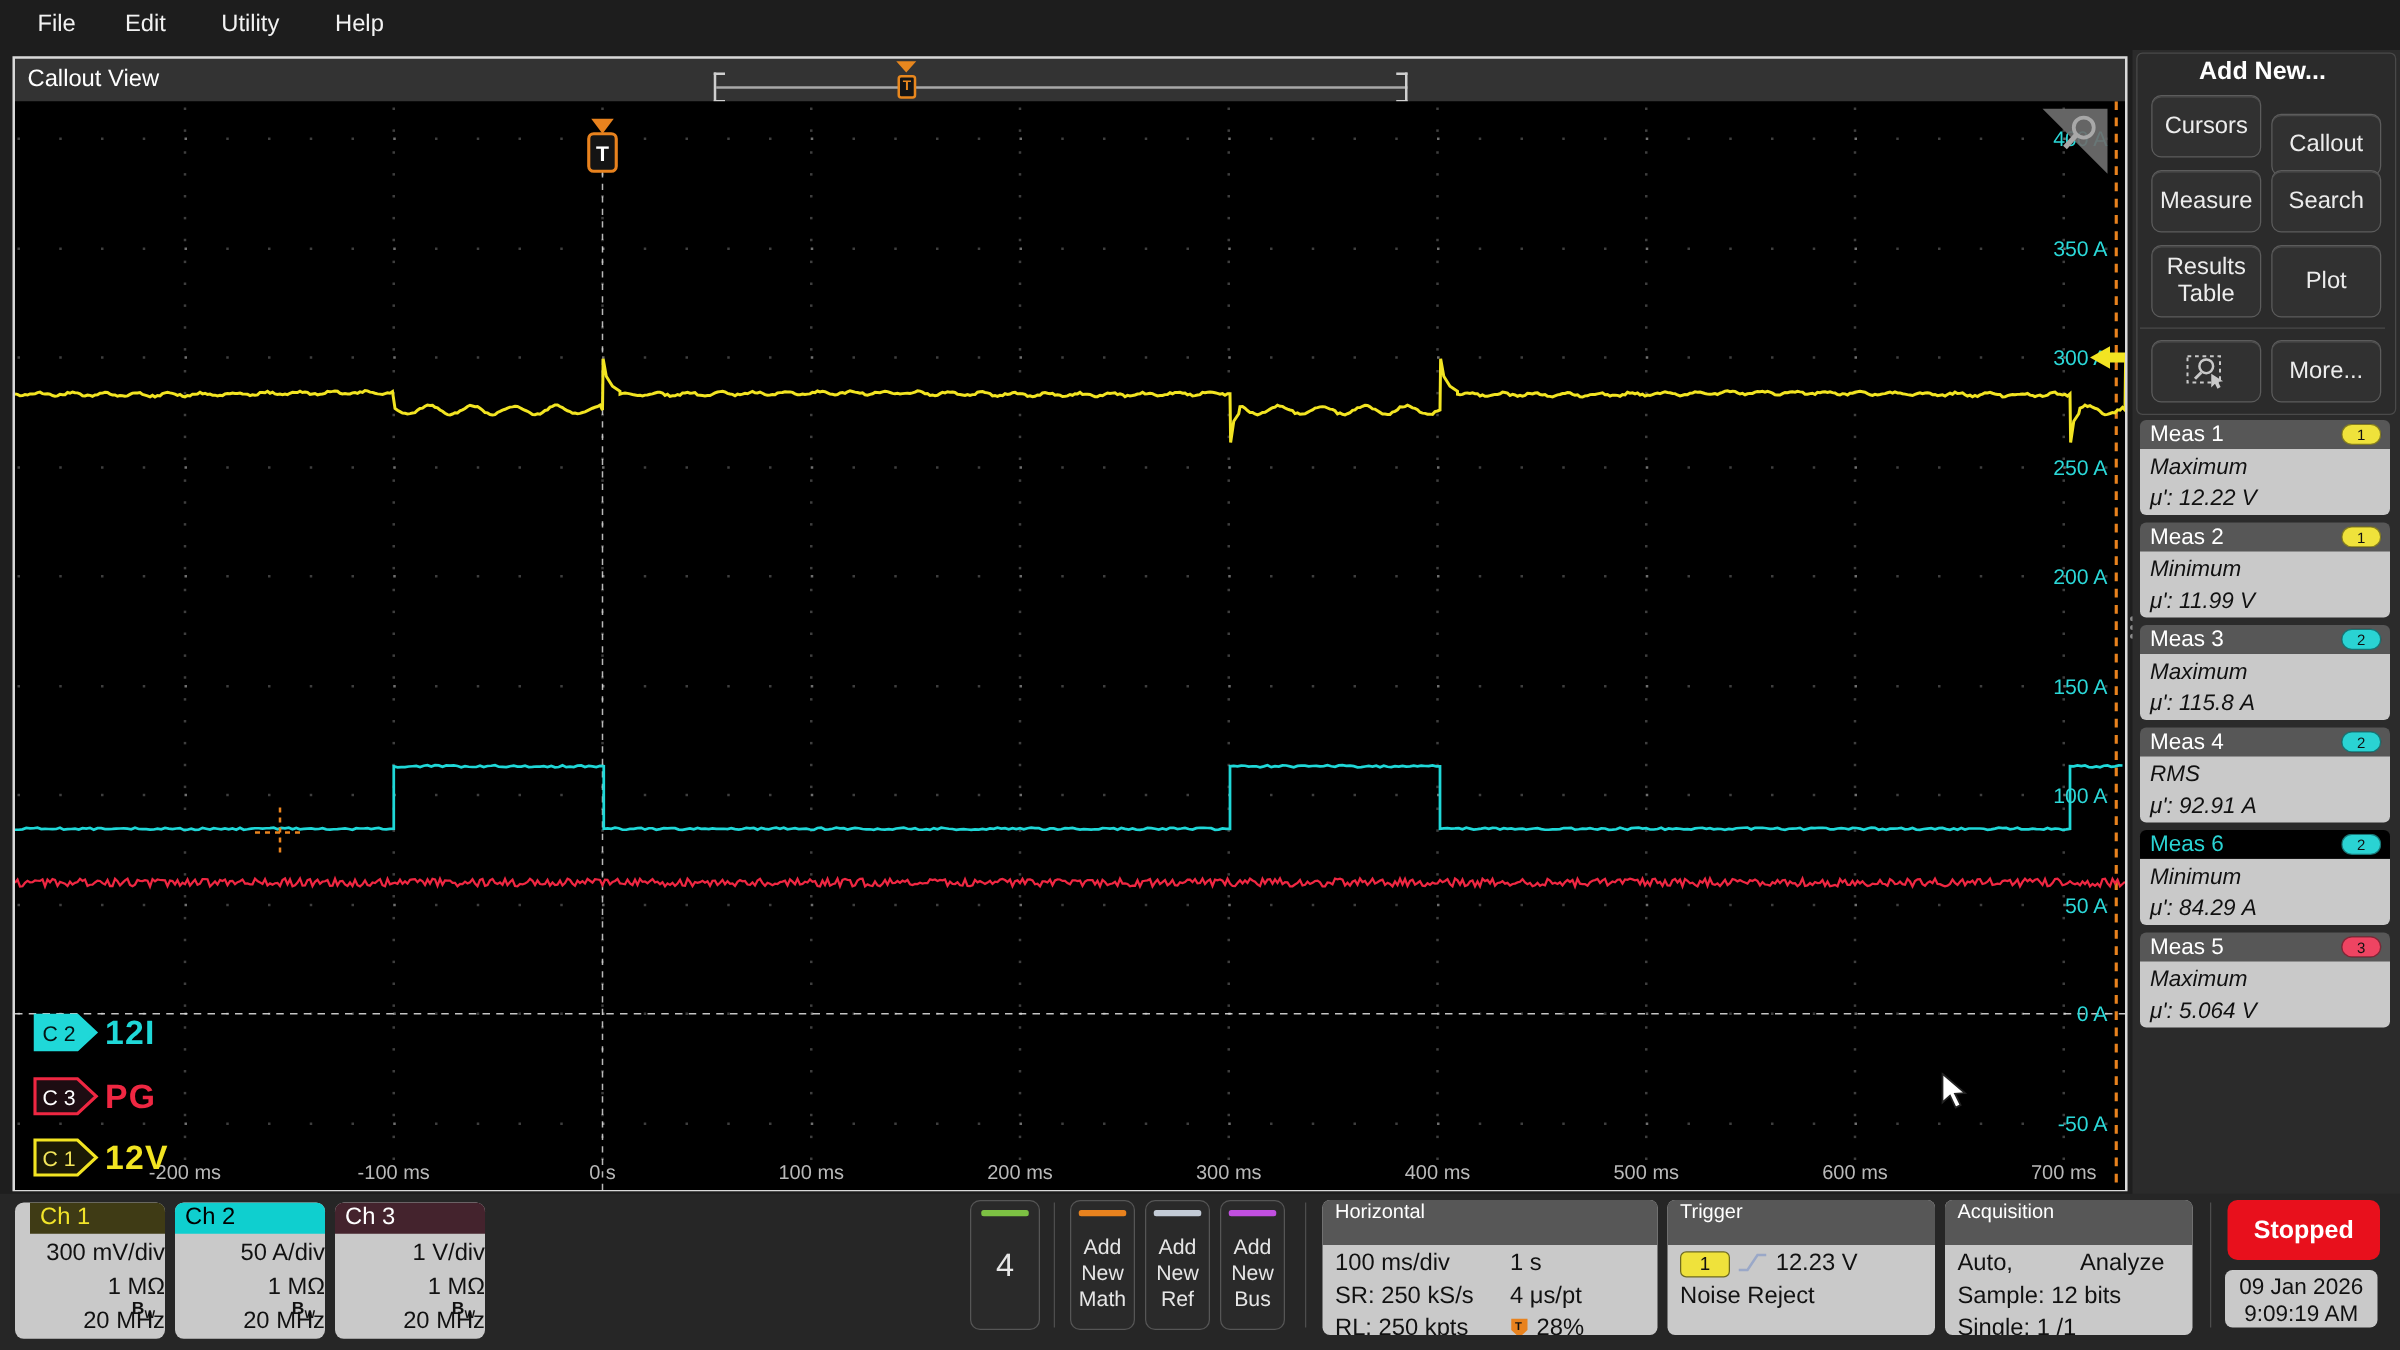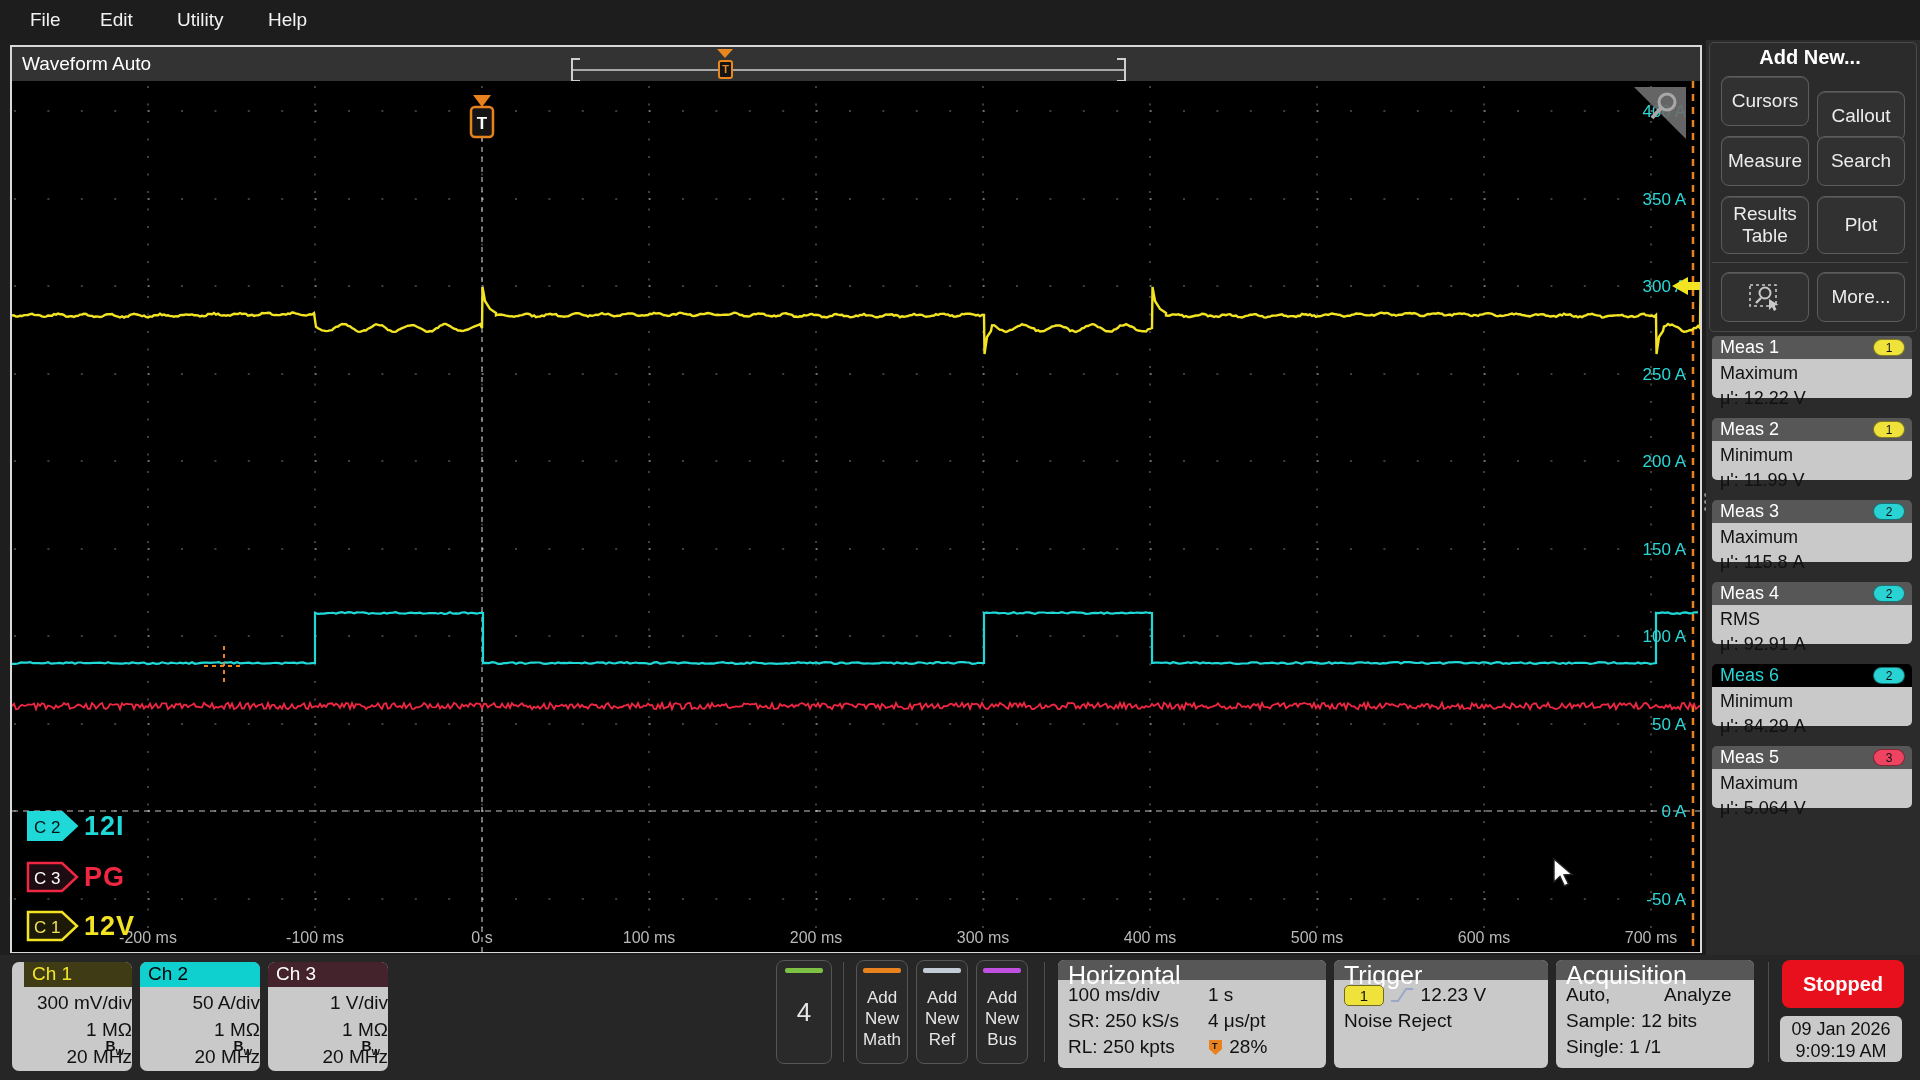--- a/index.html
+++ b/index.html
@@ -43,40 +43,40 @@
     box-shadow:inset 0 1px 0 #4e4e4e; cursor:pointer; line-height:22px; }
   #addnew-divider { position:absolute; left:6px; top:222px; width:196px; height:1px; background:#4a4a4a; }
 
   
   .meas-card { position:absolute; left:6px; width:200px; }
   .meas-head { height:23px; background:#575757; border-radius:5px 5px 0 0; color:#fff; font-size:18px;
     padding:1px 8px 0 8px; position:relative; }
   .meas-head.selected { background:#000; }
   .meas-pill { position:absolute; right:7px; top:3px; width:32px; height:17px; border-radius:9px;
     font-size:12px; color:#111; text-align:center; line-height:17px; border:1px solid rgba(0,0,0,.45); }
-  .meas-body { height:39px; background:#c9c9c9; border-radius:0 0 5px 5px; color:#111; font-size:18px;
-    padding:2px 8px 0 8px; line-height:25px; }
+  .meas-body { height:53px; background:#c9c9c9; border-radius:0 0 5px 5px; color:#111; font-size:18px;
+    padding:2px 8px 0 8px; line-height:25px;font-style:italic; }
 
   
   #bottom-bar { position:absolute; left:0; top:955px; width:1920px; height:125px; background:#262626; }
   .chan-card { position:absolute; top:7px; width:120px; height:109px; border-radius:7px; overflow:hidden; background:#c9c9c9; cursor:pointer; }
   .chan-head { height:25px; font-size:19px; padding:1px 0 0 8px; }
   .chan-body { padding:2px 0 0 8px; font-size:19px; line-height:27px; color:#111; position:relative;text-align:right; }
   .bw { position:absolute; right:8px; bottom:4px; font-size:14px; font-weight:bold; color:#111; }
   .bw sub { font-size:9px; }
 
   .vsep { position:absolute; top:7px; width:1px; height:100px; background:#4d4d4d; }
 
   .small-btn { position:absolute; top:5px; height:104px; background:#2a2a2a; border:1px solid #565656;
     border-radius:8px; cursor:pointer; color:#e6e6e6; text-align:center; }
   .small-btn .bar { position:absolute; left:50%; transform:translateX(-50%); top:7px; width:38px; height:5px; border-radius:2px; }
   .addnew3 { font-size:17px; line-height:21px; padding-top:26px; }
 
   .panel { position:absolute; top:5px; border-radius:6px; overflow:hidden; background:#c9c9c9; cursor:pointer; }
-  .panel-head { height:20px; background:#575757; color:#fff; font-size:25px; padding:1px 0 0 10px; }
+  .panel-head { height:36px; background:#575757; color:#fff; font-size:16px; padding:1px 0 0 10px; }
   .panel-body { position:relative; font-size:19px; color:#111; line-height:26px; padding:2px 0 0 10px; }
   .c2 { position:absolute; left:150px; top:2px; }
 
   #stopped-btn { position:absolute; left:1782px; top:5px; width:122px; height:48px; background:#e8101c;
     border-radius:8px; color:#fff; font-weight:bold; font-size:20px; text-align:center; line-height:48px; cursor:pointer; }
   #datetime { position:absolute; left:1780px; top:61px; width:122px; height:46px; background:#c9c9c9;
     border-radius:6px; color:#111; font-size:18px; text-align:center; line-height:22px; padding-top:2px; cursor:pointer; }
 
   svg text { font-family:"Liberation Sans","DejaVu Sans",sans-serif; }
 </style>
@@ -84,21 +84,21 @@
 <body>
 
 <div id="menubar">
   <span class="menu-item" style="left:30px">File</span>
   <span class="menu-item" style="left:100px">Edit</span>
   <span class="menu-item" style="left:177px">Utility</span>
   <span class="menu-item" style="left:268px">Help</span>
 </div>
 
 <div id="wave-frame">
-  <div id="wave-title">Waveform Auto</div>
+  <div id="wave-title">Callout View</div>
 
   <div id="overview-line"></div>
   <div id="bracket-l" class="bracket"></div>
   <div id="bracket-r" class="bracket"></div>
   <div id="ov-tri"></div>
   <div id="ov-tflag">T</div>
 
   <div id="plot">
     <svg id="scope" width="1688" height="871" viewBox="0 0 1688 871">
         <g>

